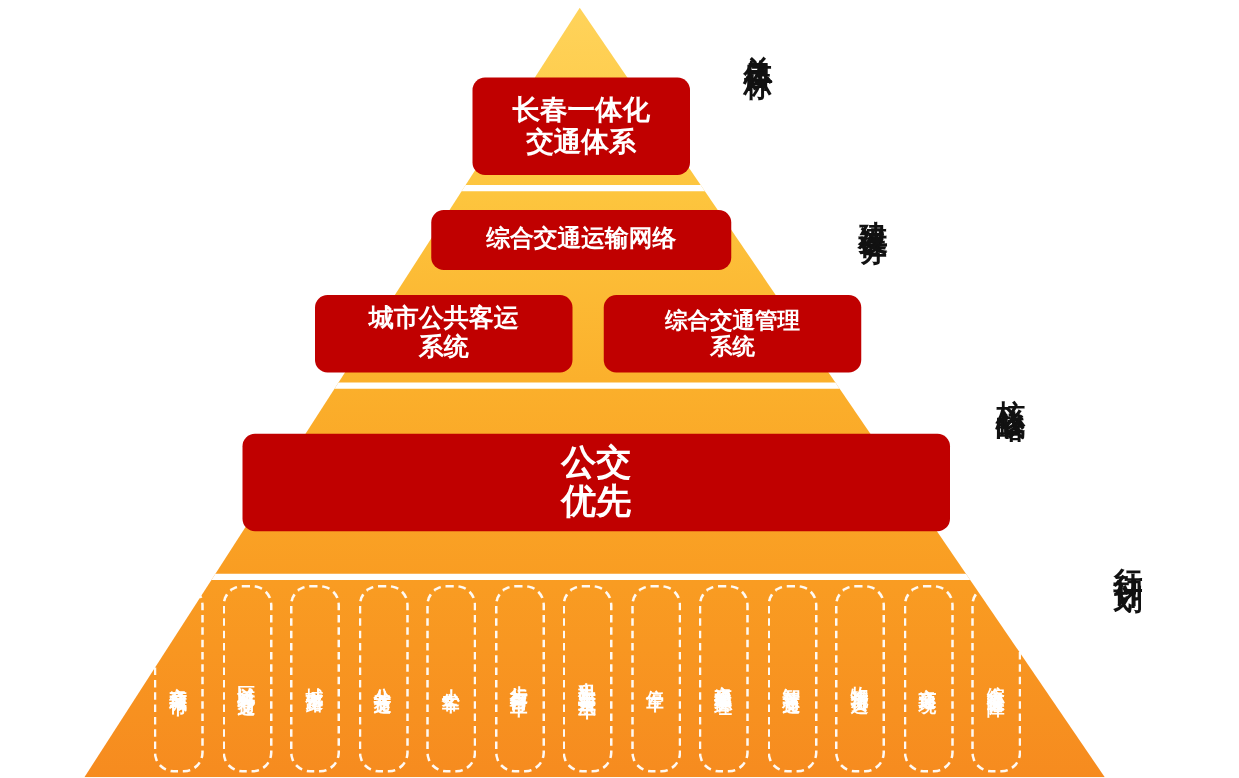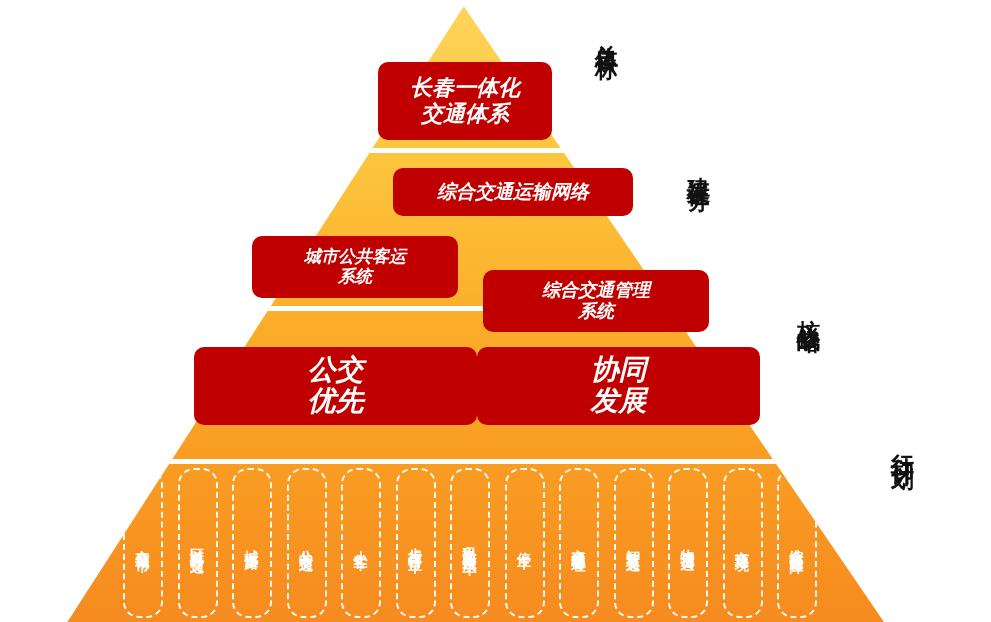--- a/index.html
+++ b/index.html
@@ -41,38 +41,36 @@
   .box{
     position:absolute;
     background:var(--box-red);
     color:#ffffff;
     font-weight:bold;
     border-radius:10px;
     display:flex;align-items:center;justify-content:center;
     text-align:center;
     white-space:pre-line;
     line-height:1.2;
-    font-style:italic;
   }
   .goal{
     left:378px;top:62px;width:174px;height:78px;
     font-size:22px;
   }
   .network{
     left:345px;top:168px;width:240px;height:48px;
     font-size:19px;
-    margin-left:48px;
   }
   .sys-left{
     left:252px;top:236px;width:206px;height:62px;
-    font-size:17px;line-height:1.15;
+    font-size:20px;line-height:1.15;
   }
   .sys-right{
-    left:483px;top:236px;width:226px;height:62px;
-    font-size:18px;line-height:1.15;margin-top:34px;
+    left:483px;top:236px;width:206px;height:62px;
+    font-size:18px;line-height:1.15;
   }
   .strategy-row{
     position:absolute;left:180px;top:347px;width:580px;height:78px;
     display:flex;padding-left:14px;
   }
   .strategy{
     position:relative;flex:1;height:78px;
     font-size:28px;line-height:1.1;
   }
 
@@ -126,22 +124,20 @@
 
   <div class="box network">综合交通运输网络</div>
   <div class="box sys-left">城市公共客运
 系统</div>
   <div class="box sys-right">综合交通管理
 系统</div>
 
   <div class="strategy-row">
     <div class="box strategy">公交
 优先</div>
-    <div class="box strategy">协同
-发展</div>
   </div>
 
   <div class="action-row">
     <div class="action">交通与城市</div>
     <div class="action">区域对外交通</div>
     <div class="action">城市道路</div>
     <div class="action">公共交通</div>
     <div class="action">小客车</div>
     <div class="action">步行与自行车</div>
     <div class="action">出租车与共享汽车</div>

